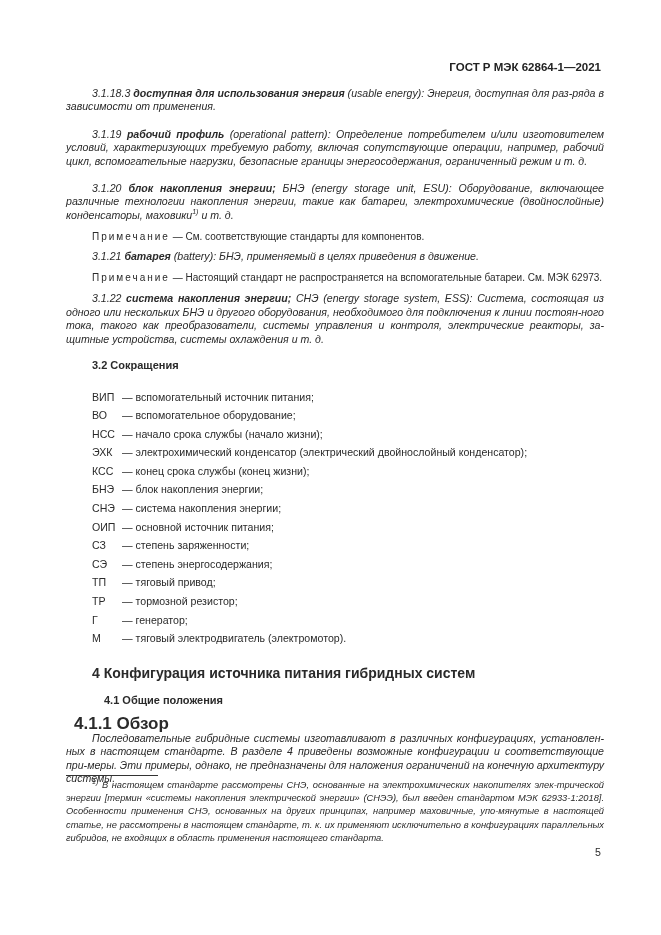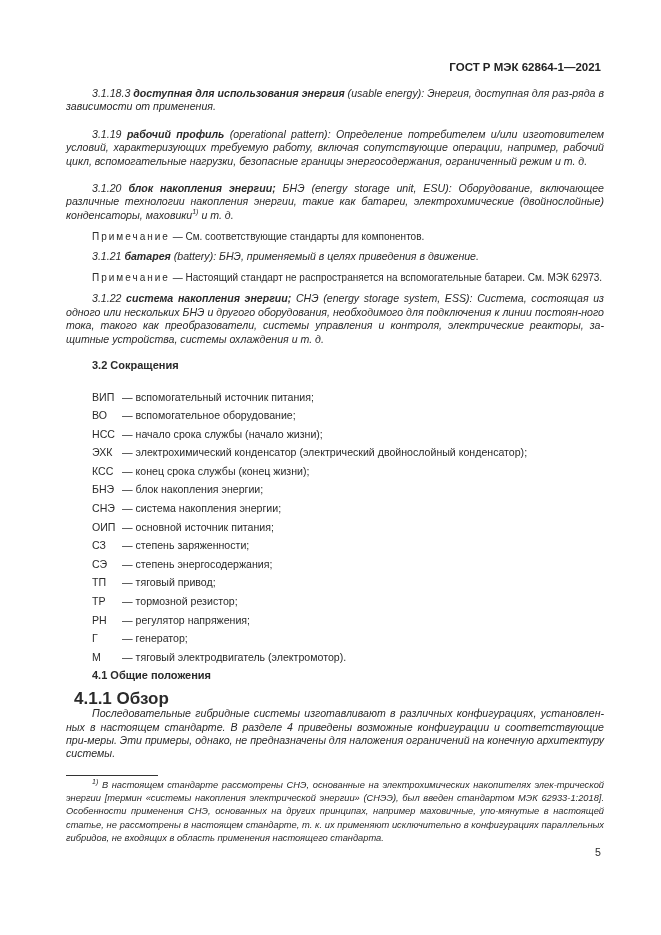--- a/index.html
+++ b/index.html
@@ -11,21 +11,21 @@
   p { margin:0; text-align:justify; }
   .ind { text-indent:26px;font-style:italic; }
   .term { font-weight:bold; }
   .note { font-size:10px; margin:8px 0 6px 26px; }
   .note .sp { letter-spacing:2px; }
   .para-gap { margin-top:14px; }
   .h32 { font-weight:bold; font-size:11px; margin:13px 0 18px 26px; }
   .abbr { display:flex; margin-left:26px; height:18.6px; align-items:flex-start; }
   .abbr .k { width:30px; }
   .h4 { font-weight:bold; font-size:14px; margin:16px 0 14px 26px; }
-  .h41 { font-weight:bold; font-size:11px; margin:0 0 9px 26px; }
+  .h41 { font-weight:bold; font-size:11px; margin:0 0 9px 38px; }
   .h411 { font-weight:bold; font-size:17px; margin:0 0 2px 8px; }
   sup { font-size:7px; line-height:0; }
   .fnline { position:absolute; left:50px; top:775px; width:92px; border-top:1px solid #333; }
   .footnote { position:absolute; left:50px; top:779px; width:538px; font-size:9.3px; line-height:13.2px; font-style:italic; text-align:justify; text-indent:26px; }
   .pageno { position:absolute; right:76px; top:846px; font-size:10.6px; }
 </style>
 </head>
 <body>
 
 <div class="page">
@@ -86,33 +86,30 @@
         </div>
       <div class="abbr">
           <span class="k">ТП</span>
           <span>— тяговый привод;</span>
         </div>
       <div class="abbr">
           <span class="k">ТР</span>
           <span>— тормозной резистор;</span>
         </div>
       <div class="abbr">
-          <span class="k">РН</span>
-          <span>— регулятор напряжения;</span>
-        </div>
-      <div class="abbr">
           <span class="k">Г</span>
           <span>— генератор;</span>
         </div>
       <div class="abbr">
           <span class="k">М</span>
           <span>— тяговый электродвигатель (электромотор).</span>
         </div>
     </div>
 
+    <div class="h4">4 Конфигурация источника питания гибридных систем</div>
     <div class="h41">4.1 Общие положения</div>
     <div class="h411">4.1.1 Обзор</div>
     <p class="ind">Последовательные гибридные системы изготавливают в различных конфигурациях, установлен-ных в настоящем стандарте. В разделе 4 приведены возможные конфигурации и соответствующие при-меры. Эти примеры, однако, не предназначены для наложения ограничений на конечную архитектуру системы.</p>
   </div>
 
   <div class="fnline"></div>
   <p class="footnote"><sup>1)</sup><span> В настоящем стандарте рассмотрены СНЭ, основанные на электрохимических накопителях элек-трической энергии [термин «системы накопления электрической энергии» (СНЭЭ), был введен стандартом МЭК 62933-1:2018]. Особенности применения СНЭ, основанных на других принципах, например маховичные, упо-мянутые в настоящей статье, не рассмотрены в настоящем стандарте, т. к. их применяют исключительно в конфигурациях параллельных гибридов, не входящих в область применения настоящего стандарта.</span></p>
 
   <div class="pageno">5</div>
 </div>

